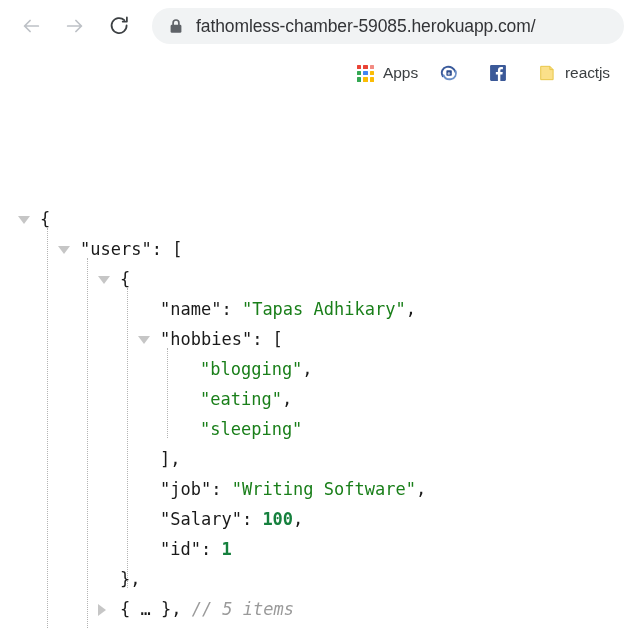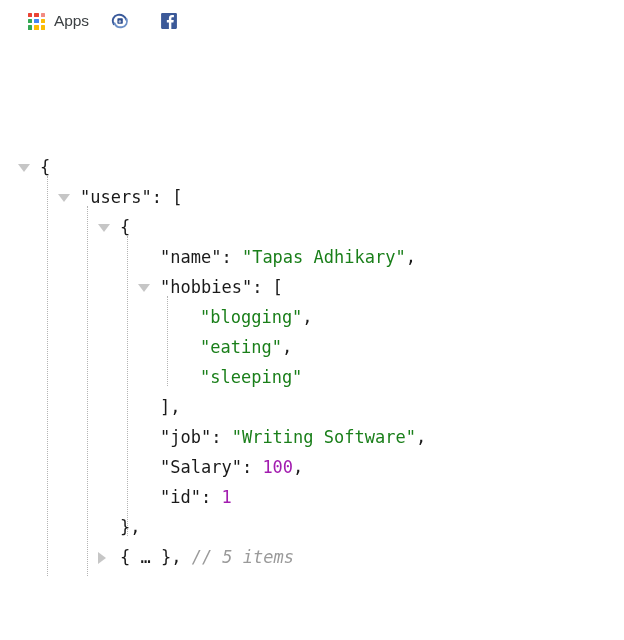--- a/index.html
+++ b/index.html
@@ -67,24 +67,25 @@
     color: #333437;
     white-space: nowrap;
     letter-spacing: -0.1px;
   }
 
   
   .bookmarks-bar {
     display: flex;
     align-items: center;
     height: 42px;
-    padding-left: 20px;
+    padding-left: 14px;
     box-sizing: border-box;
     overflow: hidden;
     white-space: nowrap;
+    justify-content: flex-end;
   }
   .bookmark {
     display: flex;
     align-items: center;
     flex: 0 0 auto;
     height: 28px;
     padding: 0 8px;
     border-radius: 4px;
     margin-right: 6px;
   }
@@ -155,29 +156,58 @@
   .tri-closed {
     border-top: 6px solid transparent;
     border-bottom: 6px solid transparent;
     border-left: 8px solid #c6c6c6;
     top: 10px;
   }
 
   .tok { position: absolute; top: 0; }
   .k   { color: #1a1a1a; }
   .s   { color: #1a7f1a; }
-  .n   { color: #a21caf; font-weight: normal; }
+  .n   { color: #15803d; font-weight: bold; }
   .p   { color: #1a1a1a; }
   .c   { color: #9a9a9a; font-style: italic; }
 </style>
 </head>
 <body>
 
 <div class="browser-chrome">
 
+  <div class="toolbar">
+
+    <div class="nav-btn">
+      <svg width="22" height="22" viewBox="0 0 24 24">
+        <path d="M20 12 H5 M11 6 L5 12 L11 18" fill="none" stroke="#bdc1c6" stroke-width="1.9" stroke-linecap="round" stroke-linejoin="round"></path>
+      </svg>
+    </div>
+
+    <div class="nav-btn">
+      <svg width="22" height="22" viewBox="0 0 24 24">
+        <path d="M4 12 H19 M13 6 L19 12 L13 18" fill="none" stroke="#bdc1c6" stroke-width="1.9" stroke-linecap="round" stroke-linejoin="round"></path>
+      </svg>
+    </div>
+
+    <div class="nav-btn">
+      <svg width="22" height="22" viewBox="0 0 24 24">
+        <path d="M20.3 11.2 a8.2 8.2 0 1 1 -2.5 -5.6" fill="none" stroke="#3c4043" stroke-width="1.9" stroke-linecap="round"></path>
+        <path d="M20.6 2.6 L20.6 7.2 L16 7.2" fill="none" stroke="#3c4043" stroke-width="1.9" stroke-linecap="round" stroke-linejoin="round"></path>
+      </svg>
+    </div>
+
+    <div class="omnibox">
+      <svg class="lock-icon" viewBox="0 0 16 16">
+        <rect x="2.6" y="6.8" width="10.8" height="8" rx="1.3" fill="#5f6368"></rect>
+        <path d="M5.1 7.1 V4.9 a2.9 2.9 0 0 1 5.8 0 V7.1" fill="none" stroke="#5f6368" stroke-width="1.7"></path>
+      </svg>
+      <span class="url-text">fathomless-chamber-59085.herokuapp.com/</span>
+    </div>
+  </div>
 
   <div class="bookmarks-bar">
 
     <div class="bookmark">
       <span class="apps-grid bm-icon">
         <i style="background:#ea4335"></i>
           <i style="background:#ea4335"></i>
           <i style="background:#f28b82"></i>
         <i style="background:#34a853"></i>
           <i style="background:#4285f4"></i>
@@ -202,20 +232,27 @@
     <div class="bookmark">
       <svg class="bm-icon" viewBox="0 0 20 20">
         <rect x="1.2" y="1.2" width="17.6" height="17.6" rx="1.2" fill="#3b5998"></rect>
         <path d="M12.6 19 V11.8 h2.3 l0.4 -2.8 h-2.7 V7.3 c0 -0.8 0.25 -1.35 1.4 -1.35 h1.45 V3.45
                  C15.2 3.4 14.35 3.3 13.35 3.3 c-2.05 0 -3.45 1.25 -3.45 3.55 V9 H7.6 v2.8 h2.3 V19 z" fill="#ffffff"></path>
       </svg>
       <span class="bookmark-label"></span>
     </div>
 
 
+    <div class="bookmark">
+      <svg class="bm-icon" viewBox="0 0 20 20">
+        <path d="M3 2.6 h10.2 l3.6 3.6 v11.2 h-13.8 z" fill="#fbe08a" stroke="#e8c64a" stroke-width="1.1"></path>
+        <path d="M13.2 2.6 v3.6 h3.6" fill="none" stroke="#e8c64a" stroke-width="1.1"></path>
+      </svg>
+      <span class="bookmark-label">reactjs</span>
+    </div>
 
 
   </div>
 </div>
 
 <div class="json-viewer" id="json-viewer">
     <div class="guide" style="left: 47px; top: 134px; height: 510px;"></div>
     <div class="guide" style="left: 87px; top: 164px; height: 450px;"></div>
     <div class="guide" style="left: 127px; top: 194px; height: 300px;"></div>
     <div class="guide" style="left: 167px; top: 254px; height: 90px;"></div>

